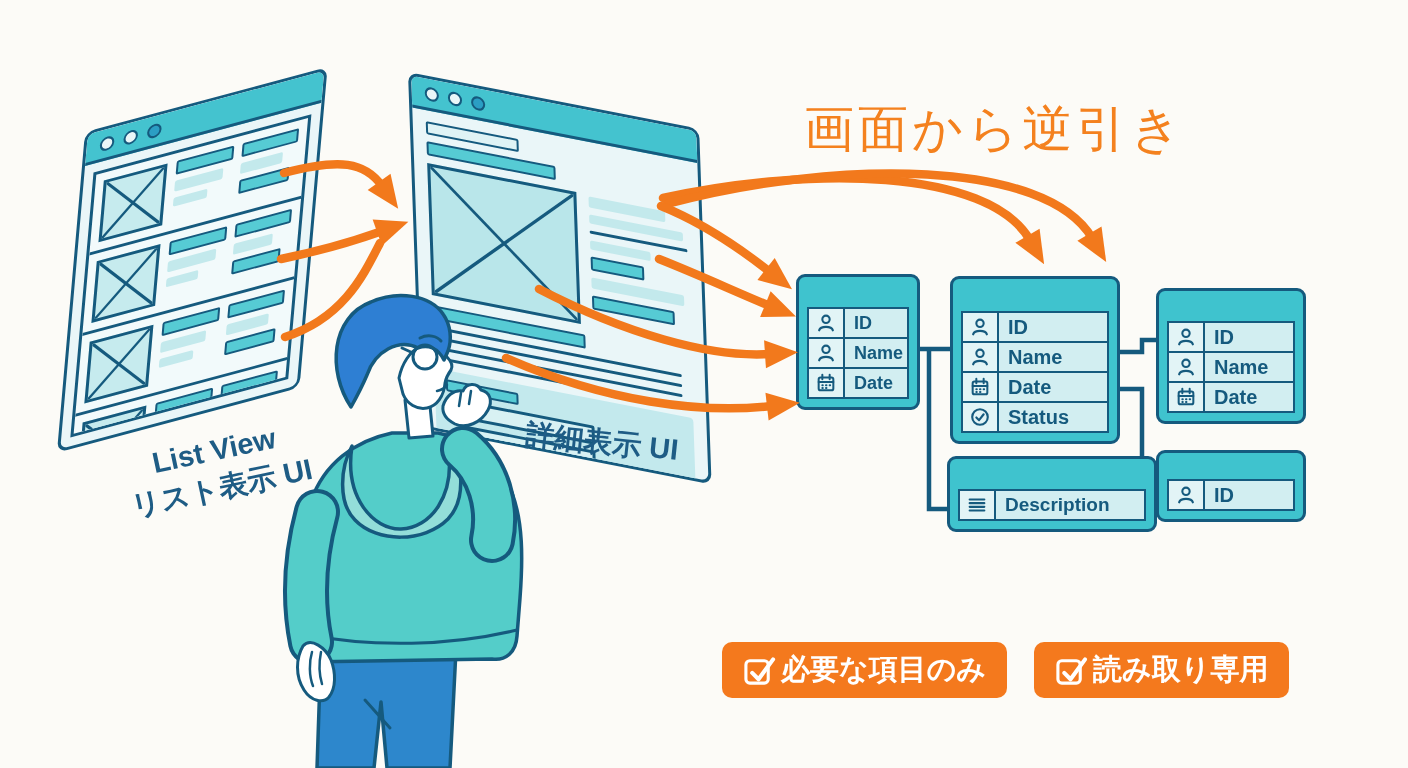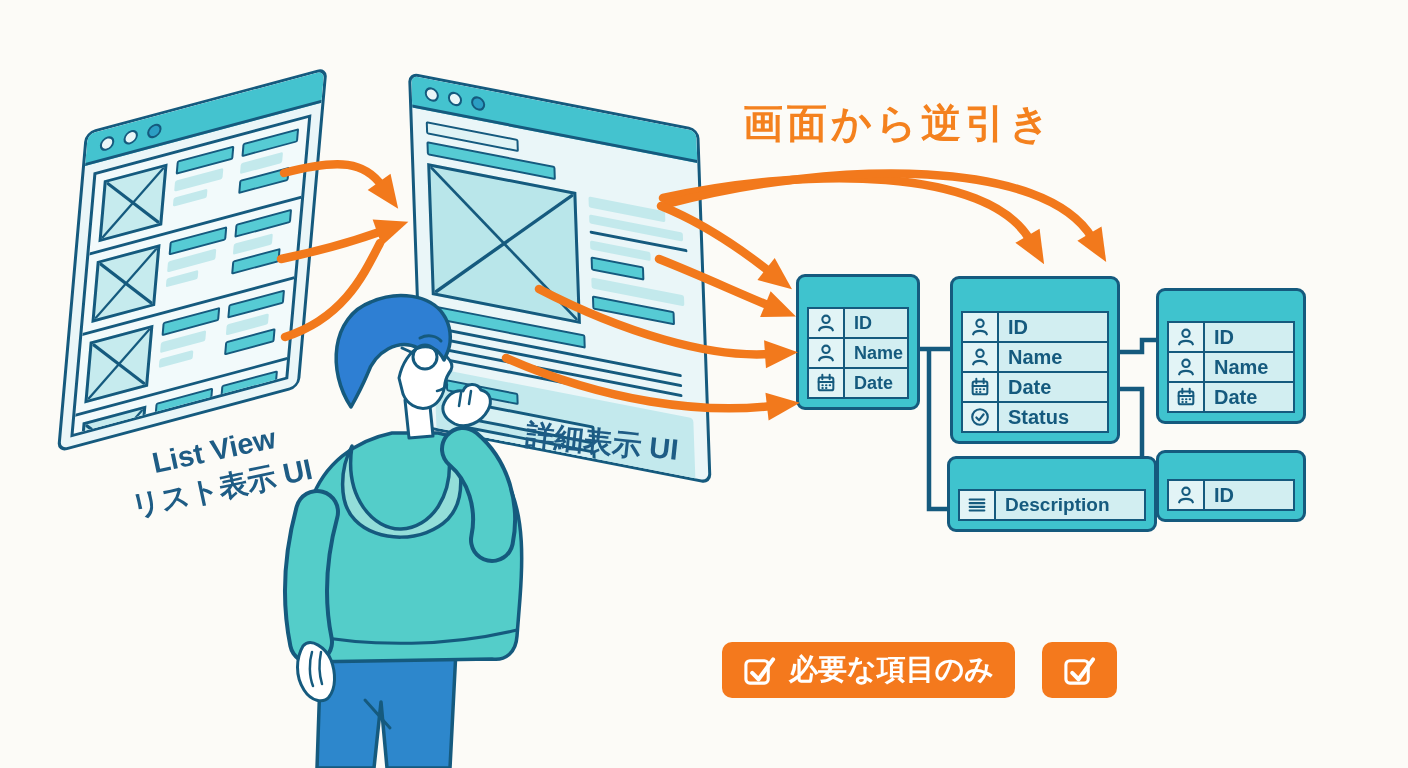--- a/index.html
+++ b/index.html
@@ -57,21 +57,21 @@
   .panel{margin-top:9px;background:var(--panel);border-radius:4px;padding:9px 11px;height:86px}
   .tickrow{display:flex;align-items:center;gap:8px;margin-top:6px}
   .tick{width:11px;height:3px;background:var(--navy)}
   .obar{height:19px;width:128px;border:3px solid var(--navy);background:#D8F1F3;border-radius:2px}
 
   .wf-label{position:absolute;color:#1E5C85;font-weight:bold;text-align:center;z-index:4;line-height:1.3}
   .list-label{left:88px;top:432px;width:260px;font-size:29px;transform:rotate(-12deg)}
   .detail-label{left:494px;top:424px;width:216px;font-size:29px;transform:rotate(6deg)}
 
   
-  .headline{position:absolute;left:743px;top:96px;font-size:40px;font-weight:700;
+  .headline{position:absolute;left:804px;top:96px;font-size:50px;font-weight:400;
     color:#F4811E;letter-spacing:4px;z-index:4;white-space:nowrap}
 
   
   .schema-table{position:absolute;background:var(--teal-head);border:3px solid var(--navy);
     border-radius:9px;padding:8px;z-index:4}
   .srows{border:2.5px solid var(--navy);overflow:hidden}
   .srow{display:flex;align-items:stretch;border-top:2.5px solid var(--navy)}
   .srow:first-child{border-top:none}
   .sicon{width:36px;min-width:36px;display:flex;align-items:center;justify-content:center;
     background:var(--icon-bg);border-right:2.5px solid var(--navy)}
@@ -84,21 +84,21 @@
   #table-right-top{left:1156px;top:288px;width:150px;padding-top:30px}
   #table-right-bottom{left:1156px;top:450px;width:150px;padding-top:26px}
   #table-bottom{left:947px;top:456px;width:210px;padding-top:30px}
   #table-bottom .slabel{font-size:19px}
 
   .schema-caption{position:absolute;left:880px;top:576px;width:312px;text-align:center;
     font-size:27px;font-weight:bold;color:var(--navy);letter-spacing:1px;z-index:4;white-space:nowrap}
 
   
   .badge-row{position:absolute;left:722px;top:642px;display:flex;gap:27px;z-index:5}
-  .badge{display:flex;align-items:center;gap:13px;background:#F4791D;border-radius:10px;
+  .badge{display:flex;align-items:center;gap:5px;background:#F4791D;border-radius:10px;
     padding:8px 21px;color:#fff;font-weight:bold;font-size:29px;white-space:nowrap}
   .badge svg{width:33px;height:33px}
 </style>
 </head>
 <body>
 
 <div class="stage">
 
   <svg class="overlay" id="connector-layer">
     <g fill="none" stroke="#155A7E" stroke-width="4.5">
@@ -429,20 +429,21 @@
           <rect x="3" y="7" width="23" height="23" rx="4" stroke-width="3.2"></rect>
           <path d="M9.5 19.5l6.5 6.5L31 5.5" stroke-width="4.2"></path>
         </svg>
       <span>必要な項目のみ</span>
     </div>
     <div class="badge">
       <svg viewBox="0 0 34 34" fill="none" stroke="#FFFFFF" stroke-linecap="round" stroke-linejoin="round">
           <rect x="3" y="7" width="23" height="23" rx="4" stroke-width="3.2"></rect>
           <path d="M9.5 19.5l6.5 6.5L31 5.5" stroke-width="4.2"></path>
         </svg>
+      <span>読み取り専用</span>
     </div>
   </div>
 
   <svg class="overlay" id="arrow-layer">
     <defs>
       <marker id="arw" viewBox="0 0 36 30" refX="6" refY="15" markerWidth="36" markerHeight="30" markerUnits="userSpaceOnUse" orient="auto">
         <path d="M1 1 L34 15 L1 29 Z" fill="#F2791C"></path>
       </marker>
     </defs>
     <g fill="none" stroke="#F2791C" stroke-width="8.5" stroke-linecap="round">

